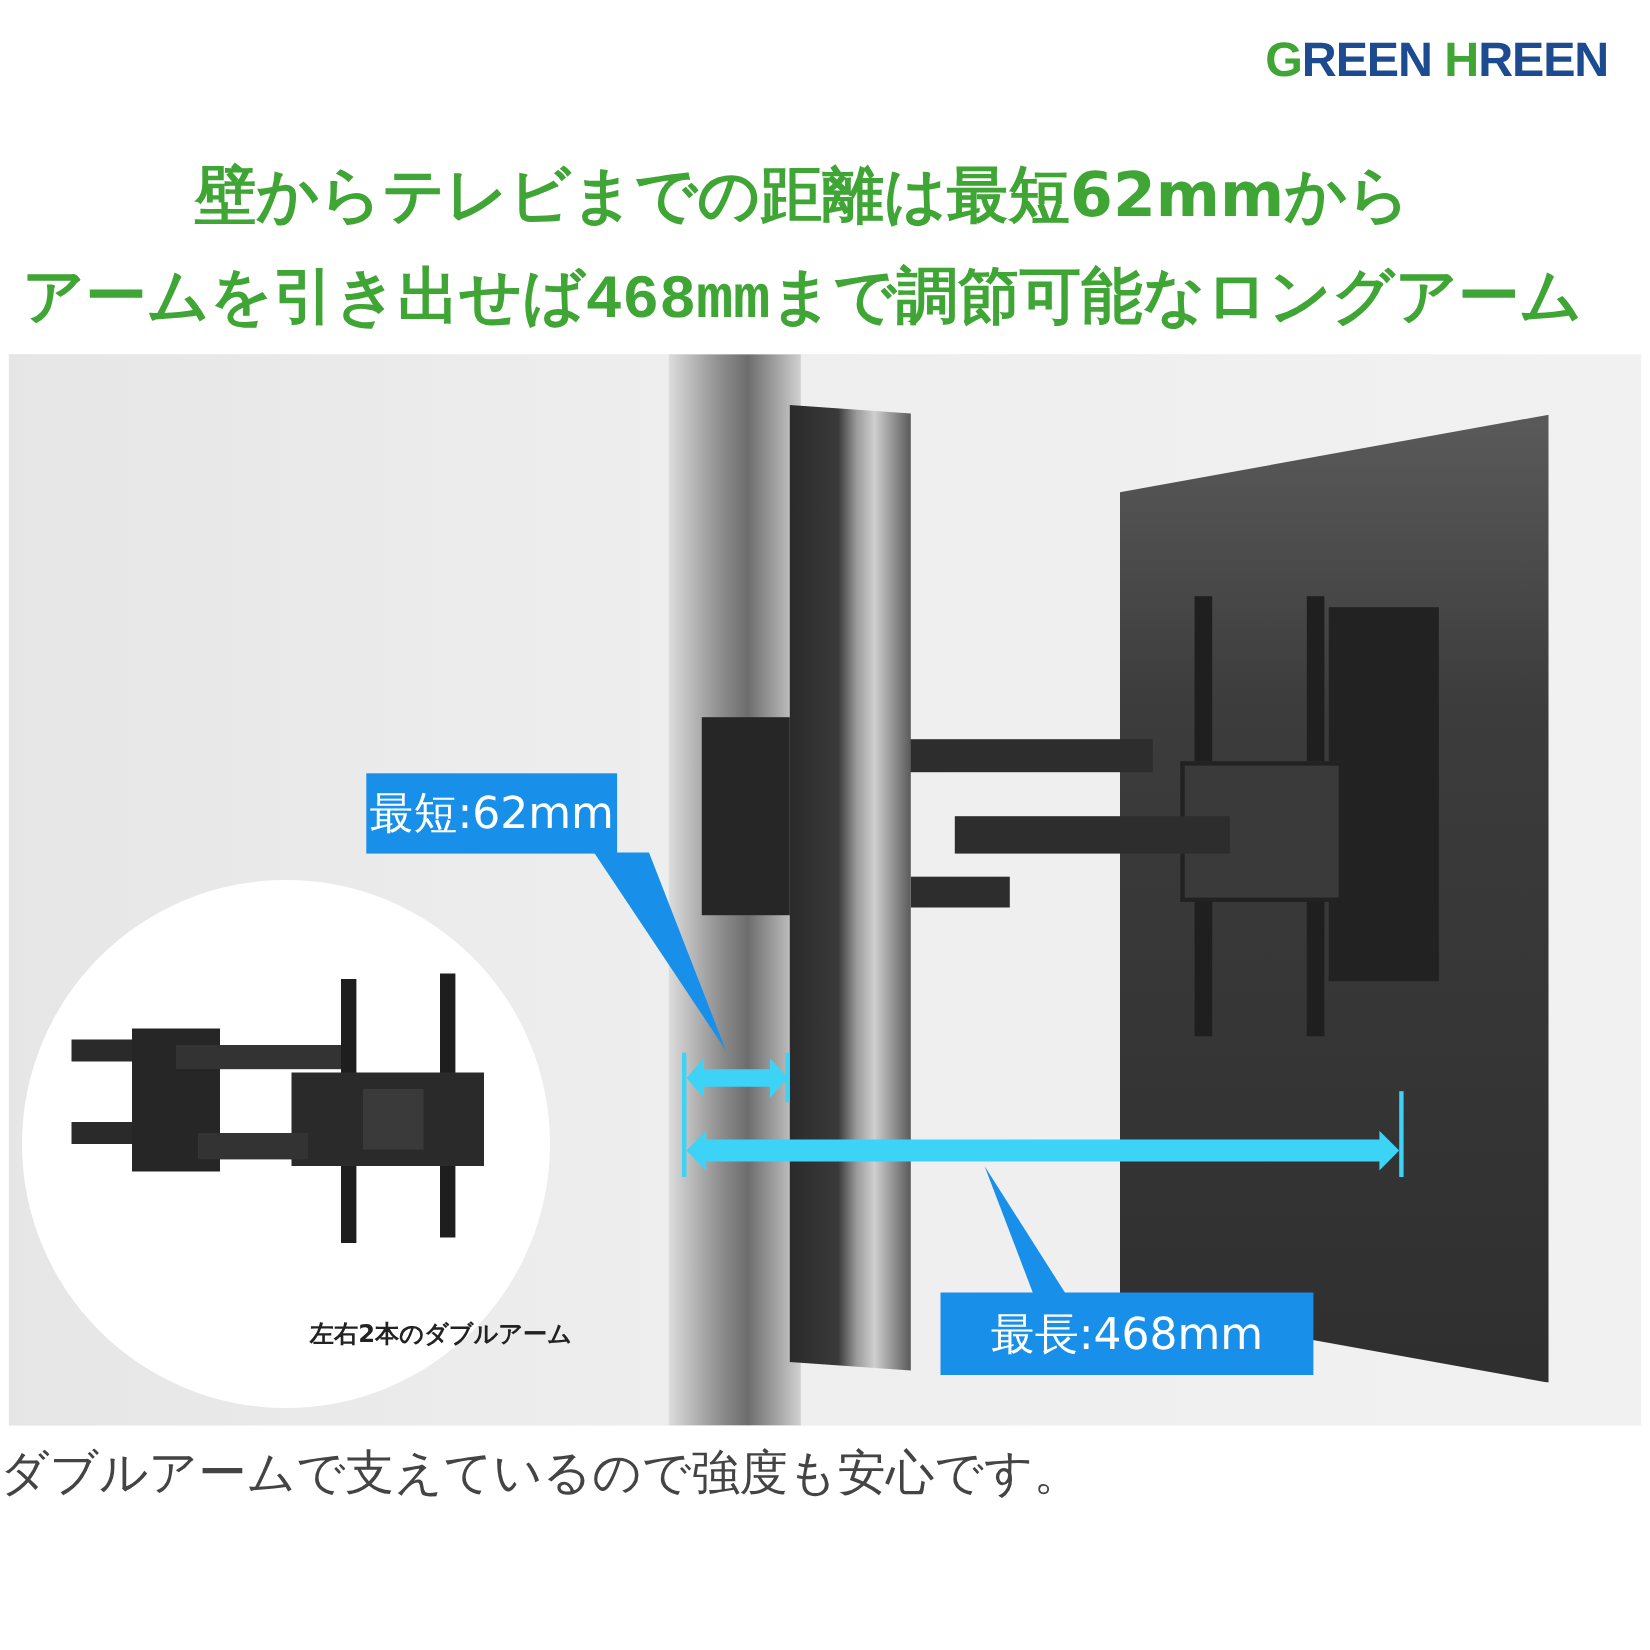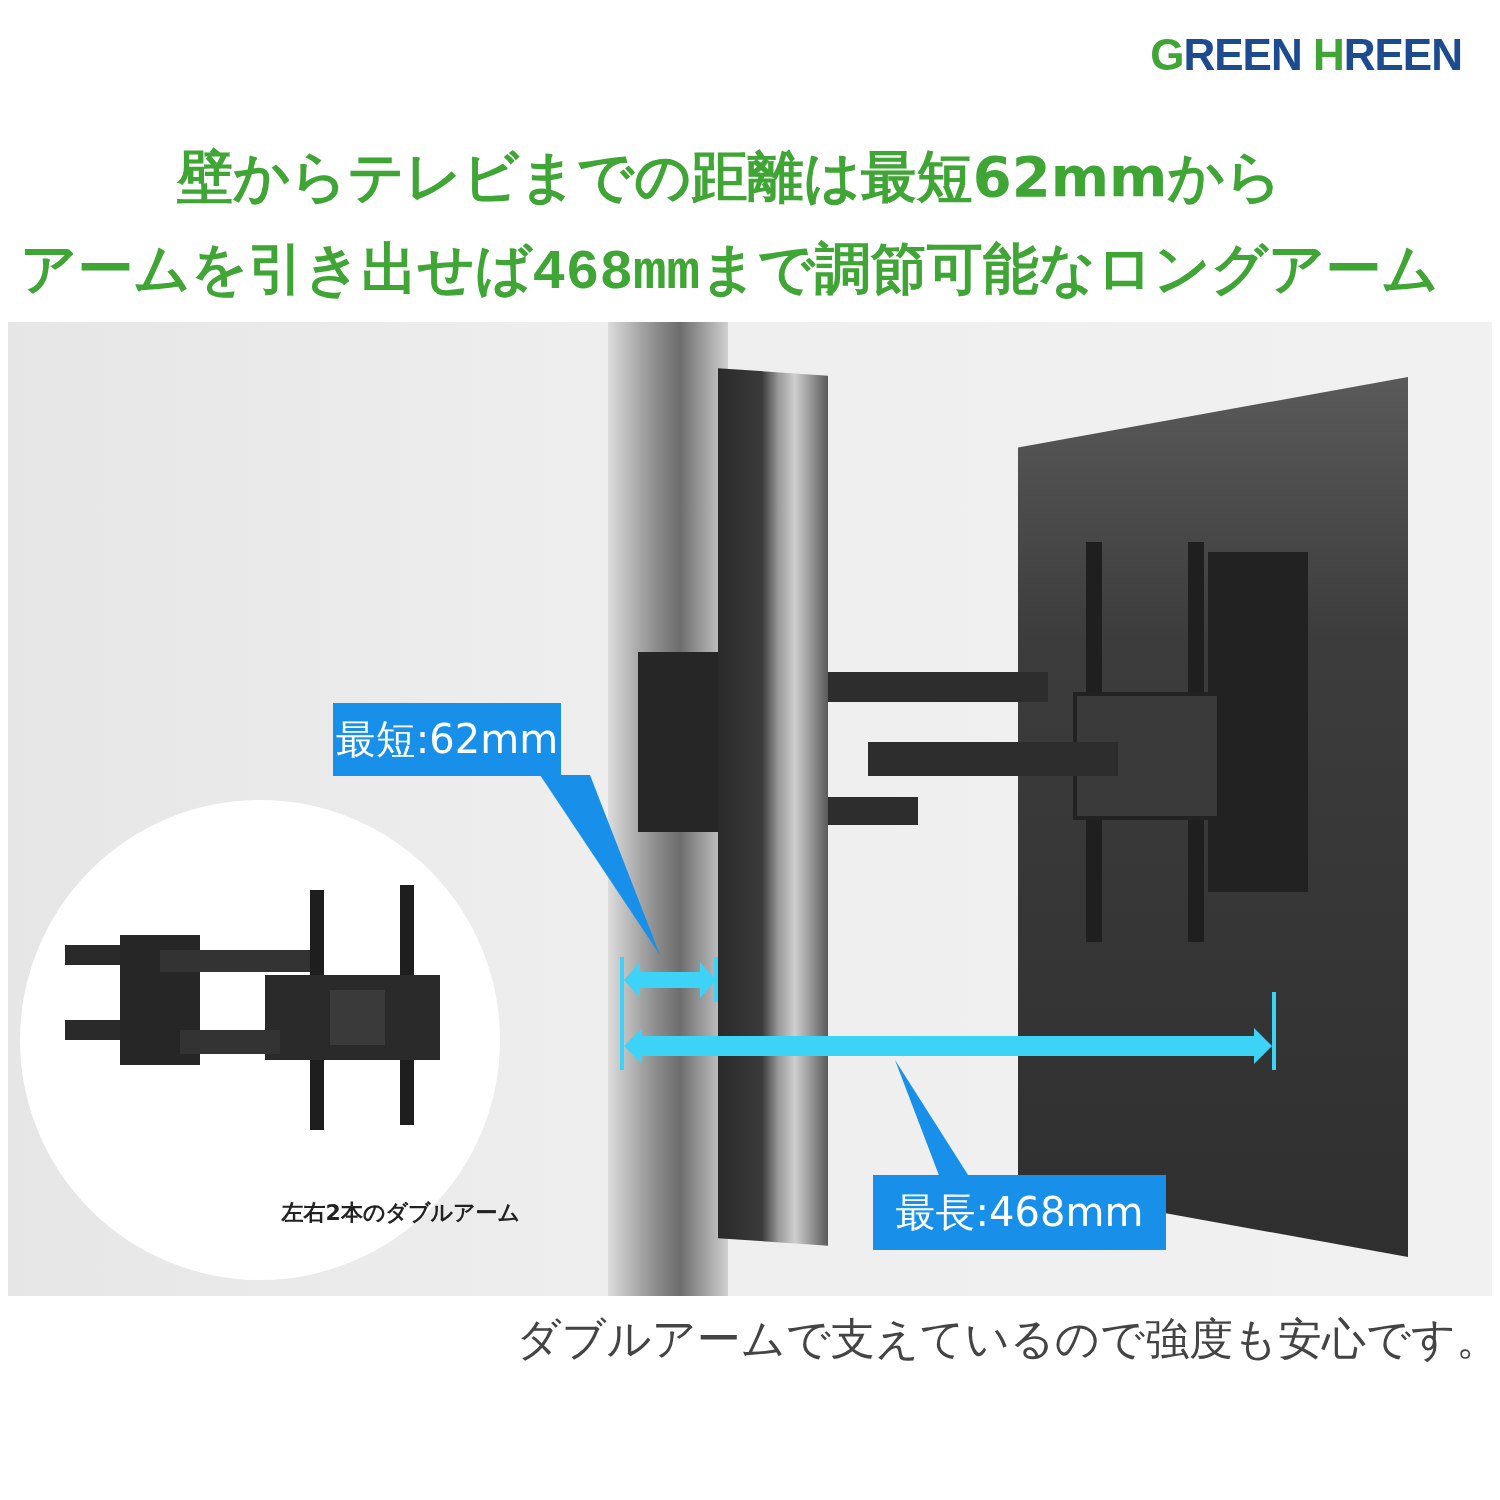--- a/index.html
+++ b/index.html
@@ -16,26 +16,26 @@
   .tv-panel { position:absolute; left:1200px; top:230px; width:100px; height:340px; background:#222; }
   .arm1 { position:absolute; left:810px; top:350px; width:230px; height:30px; background:#2d2d2d; }
   .arm2 { position:absolute; left:860px; top:420px; width:250px; height:34px; background:#2d2d2d; }
   .arm3 { position:absolute; left:820px; top:475px; width:90px; height:28px; background:#2d2d2d; }
   .plate-left { position:absolute; left:630px; top:330px; width:80px; height:180px; background:#262626; }
   .plate-right { position:absolute; left:1065px; top:370px; width:140px; height:120px; background:#3a3a3a; border:4px solid #222; }
   .rail1 { position:absolute; left:1078px; top:220px; width:16px; height:400px; background:#1f1f1f; }
   .rail2 { position:absolute; left:1180px; top:220px; width:16px; height:400px; background:#1f1f1f; }
   .callout { position:absolute; background:#1890ea; color:#fff; font-family:"DejaVu Sans", sans-serif; font-size:40px; display:flex; align-items:center; justify-content:center; }
   .callout.short { left:333px; top:703px; width:228px; height:73px; }
-  .callout.long { left:873px; top:1175px; width:293px; height:75px; }
+  .callout.long { left:855px; top:1175px; width:339px; height:75px; }
   .measure { position:absolute; background:#3dd3f7; }
   .circle { position:absolute; left:20px; top:800px; width:480px; height:480px; border-radius:50%; background:#ffffff; }
   .circle-product { position:absolute; left:60px; top:880px; width:380px; height:260px; }
   .circle-caption { position:absolute; left:0; width:520px; top:1198px; text-align:right; font-size:22px; color:#222; font-weight:bold; }
-  .bottom-text { position:absolute; left:0; width:1500px; top:1310px; text-align:right; font-size:44px; color:#444; }
+  .bottom-text { position:absolute; left:0; width:1500px; top:1310px; text-align:left; font-size:44px; color:#444; }
 </style>
 </head>
 <body>
 
 <div class="logo">
   <span class="g">G</span><span>REEN </span><span class="g">H</span><span>REEN</span>
 </div>
 
 <div class="headline h1">壁からテレビまでの距離は最短62mmから</div>
 <div class="headline h2">アームを引き出せば468mmまで調節可能なロングアーム</div>

